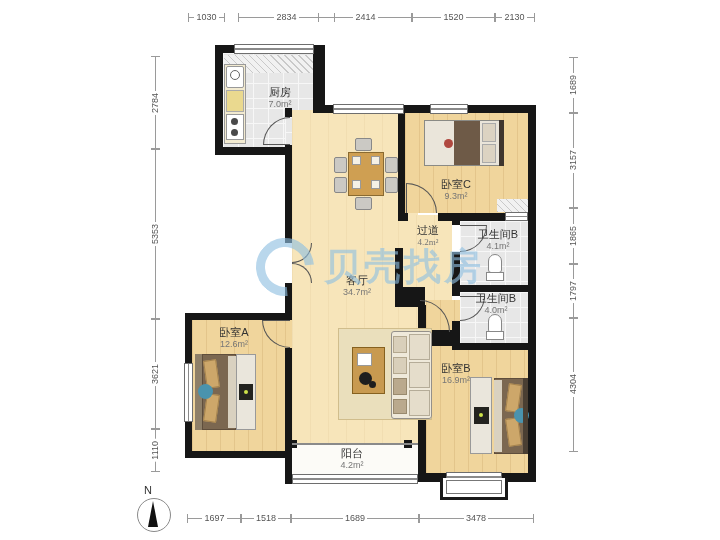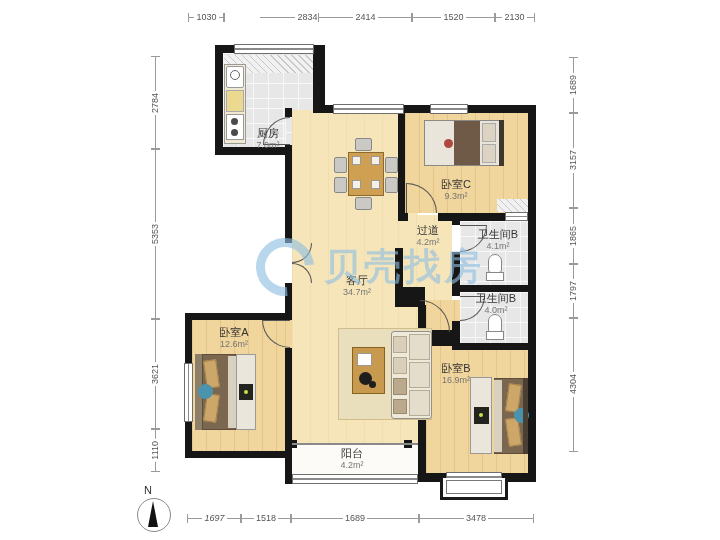--- a/index.html
+++ b/index.html
@@ -191,29 +191,29 @@
   <div class="furn" style="left:470px;top:377px;width:22px;height:77px;background:#eae6dc;border:1px solid #999;"></div>
   <div class="furn" style="left:474px;top:407px;width:15px;height:17px;background:#23231f;"></div>
   <div class="furn" style="left:479px;top:413px;width:4px;height:4px;background:#cde24a;border-radius:50%;"></div>
   <div class="furn" style="left:494px;top:378px;width:34px;height:76px;background:#7b6750;border:1px solid #5f4e3c;"></div>
   <div class="furn" style="left:494px;top:380px;width:8px;height:72px;background:#d9d1c0;"></div>
   <div class="furn" style="left:507px;top:384px;width:13px;height:28px;background:#cda76a;border:1px solid #a5834e;transform:rotate(8deg);"></div>
   <div class="furn" style="left:507px;top:418px;width:13px;height:28px;background:#cda76a;border:1px solid #a5834e;transform:rotate(-8deg);"></div>
   <div class="furn" style="left:514px;top:408px;width:15px;height:15px;background:#4a93ad;border-radius:50%;"></div>
   <div class="furn" style="left:523px;top:378px;width:5px;height:76px;background:#4a3f33;"></div>
 
-  <div class="room-label" style="left:268px;top:86px;margin-top:41px;">
+  <div class="room-label" style="left:280px;top:86px;">
     <div class="nm">厨房</div>
     <div class="ar">7.0m²</div>
   </div>
   <div class="room-label" style="left:456px;top:178px;">
     <div class="nm">卧室C</div>
     <div class="ar">9.3m²</div>
   </div>
-  <div class="room-label" style="left:428px;top:224px;">
+  <div class="room-label" style="left:428px;top:224px;font-family:Liberation Serif, serif;">
     <div class="nm">过道</div>
     <div class="ar">4.2m²</div>
   </div>
   <div class="room-label" style="left:498px;top:228px;">
     <div class="nm">卫生间B</div>
     <div class="ar">4.1m²</div>
   </div>
   <div class="room-label" style="left:496px;top:292px;">
     <div class="nm">卫生间B</div>
     <div class="ar">4.0m²</div>
@@ -240,34 +240,34 @@
     <div class="wm-text">贝壳找房</div>
   </div>
 
   <div class="compass-n">N</div>
   <div class="compass-circle"></div>
   <div class="compass-needle"></div>
 
   <div class="dimh" style="left:188px;top:13px;width:35px;">
       <span>1030</span>
     </div>
-  <div class="dimh" style="left:223px;top:13px;width:95px;padding-left:36px;">
+  <div class="dimh" style="left:238px;top:13px;width:95px;">
       <span>2834</span>
     </div>
   <div class="dimh" style="left:318px;top:13px;width:93px;">
       <span>2414</span>
     </div>
   <div class="dimh" style="left:411px;top:13px;width:83px;">
       <span>1520</span>
     </div>
   <div class="dimh" style="left:494px;top:13px;width:39px;">
       <span>2130</span>
     </div>
 
-  <div class="dimh" style="left:187px;top:514px;width:53px;font-style:italic;">
+  <div class="dimh" style="left:187px;top:514px;width:53px;">
       <span>1697</span>
     </div>
   <div class="dimh" style="left:240px;top:514px;width:50px;">
       <span>1518</span>
     </div>
   <div class="dimh" style="left:290px;top:514px;width:128px;">
       <span>1689</span>
     </div>
   <div class="dimh" style="left:418px;top:514px;width:114px;">
       <span>3478</span>

